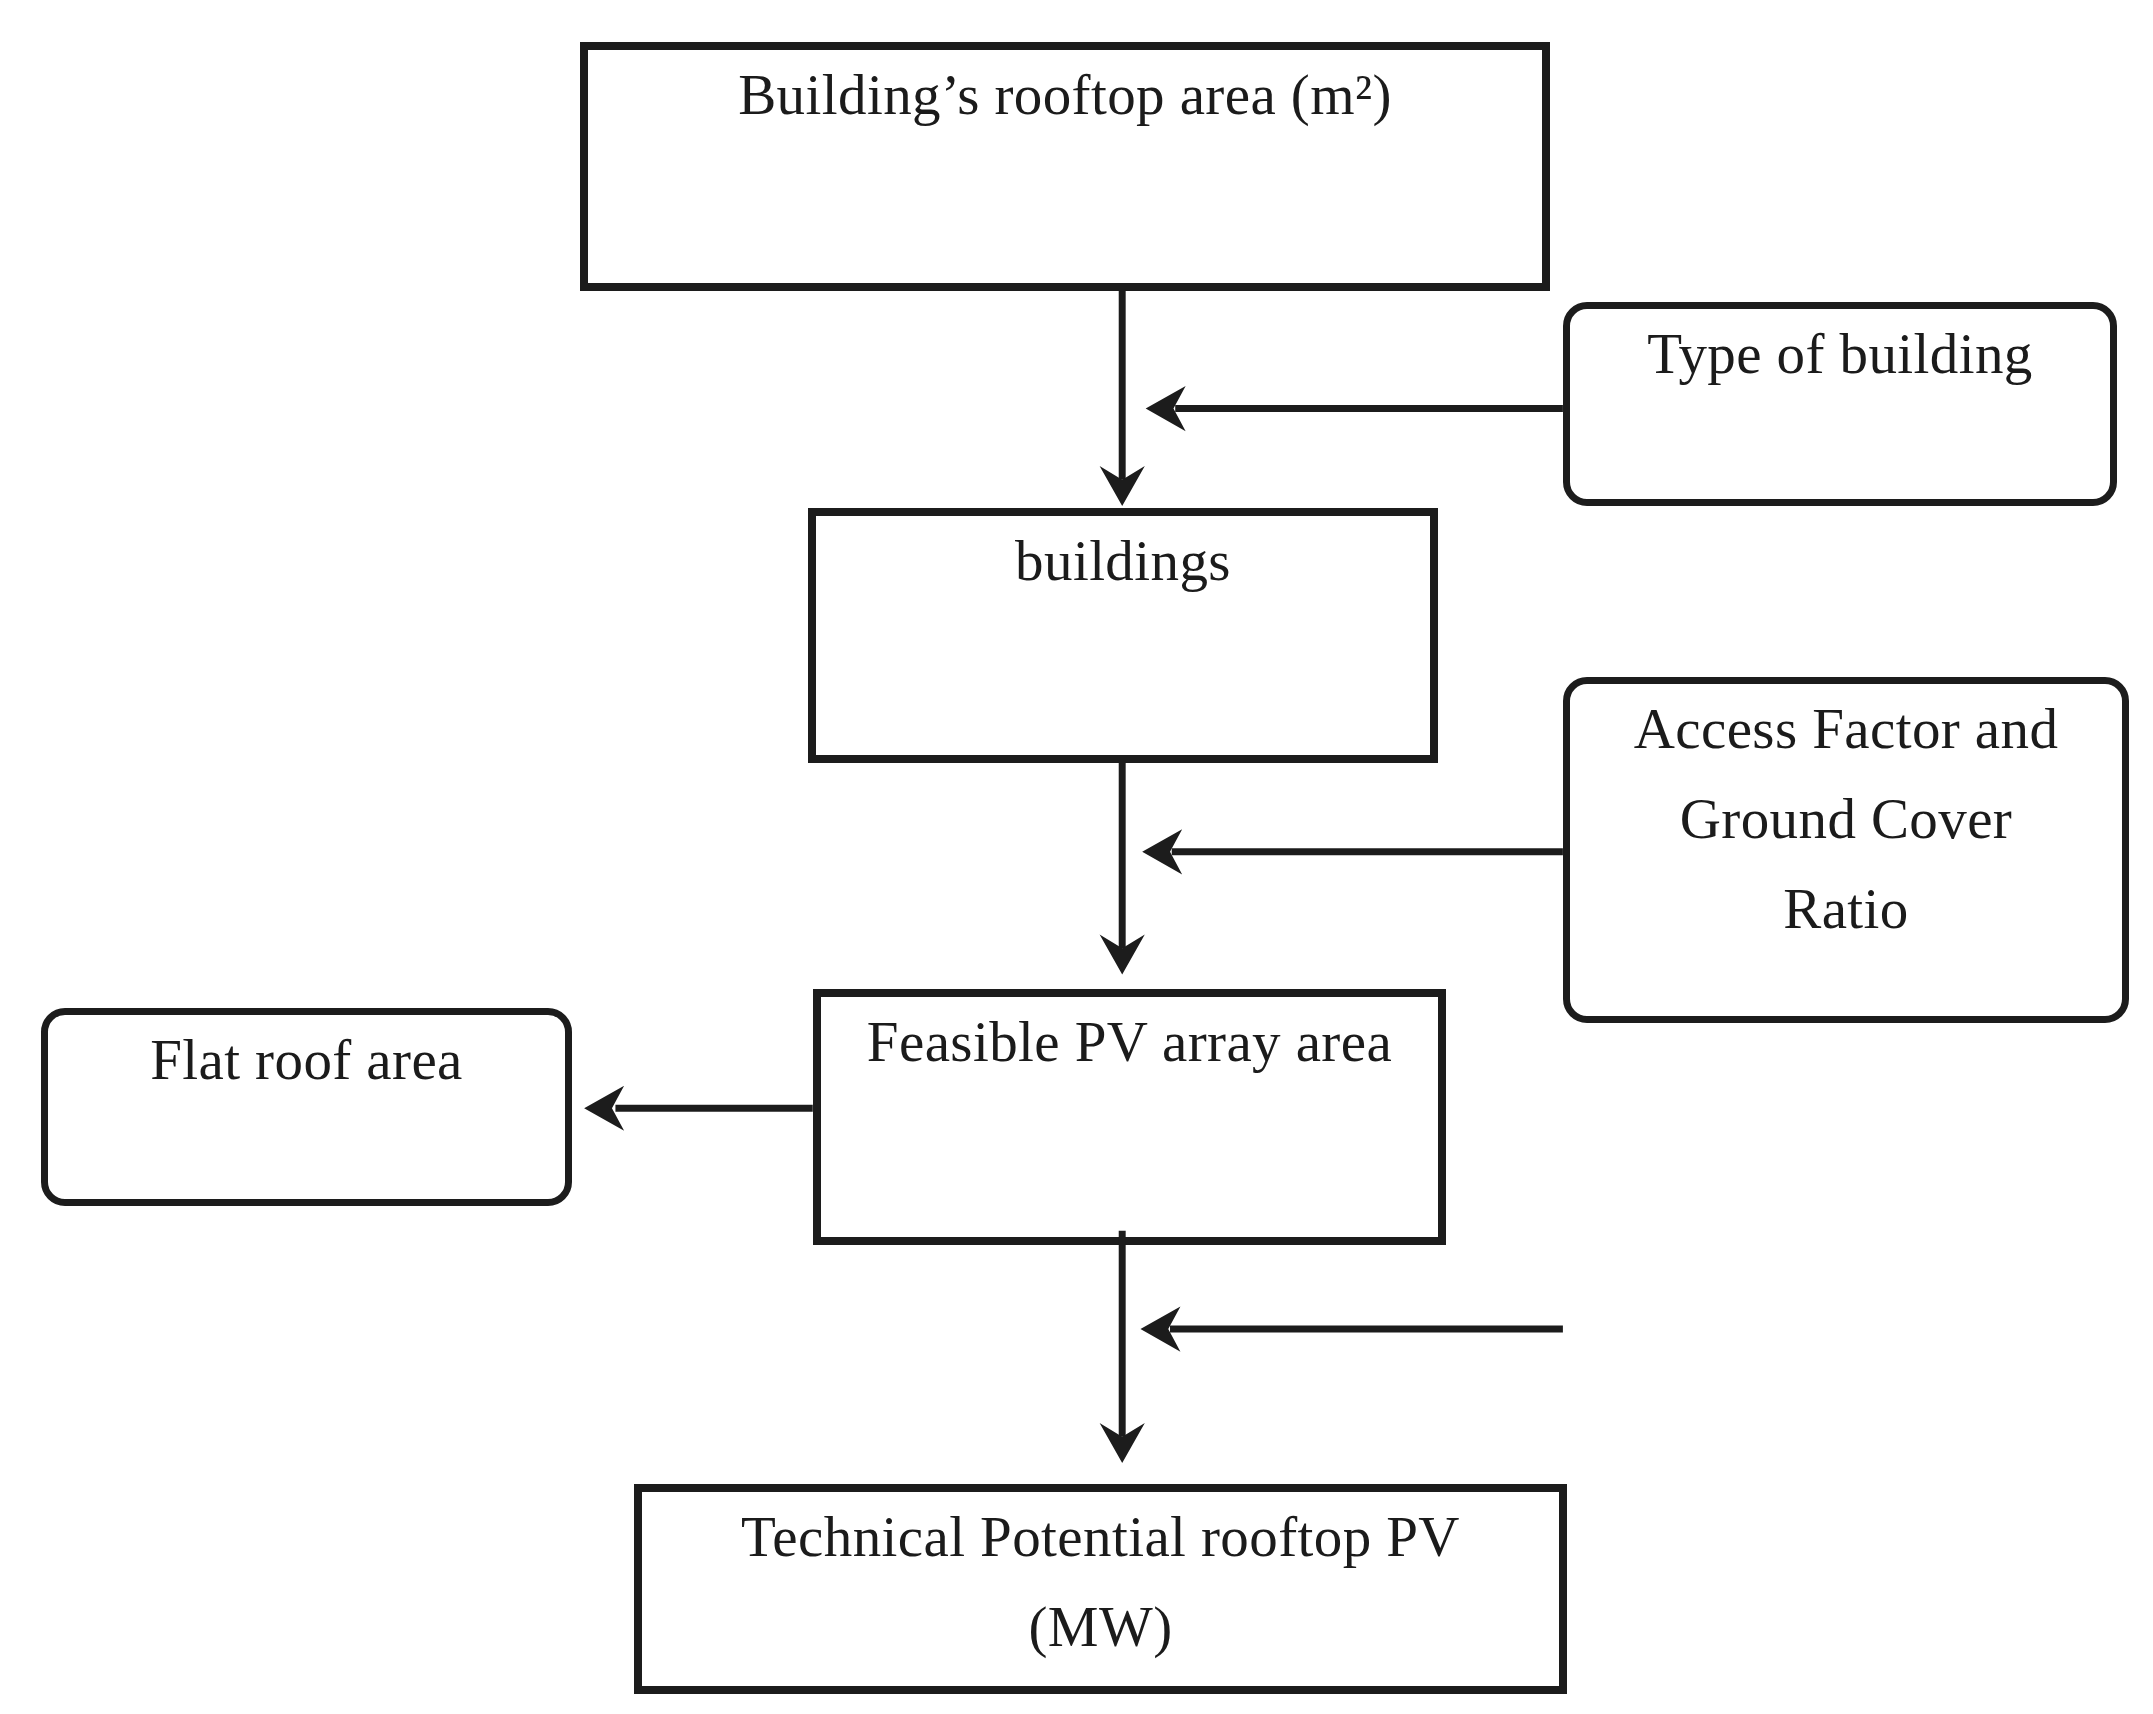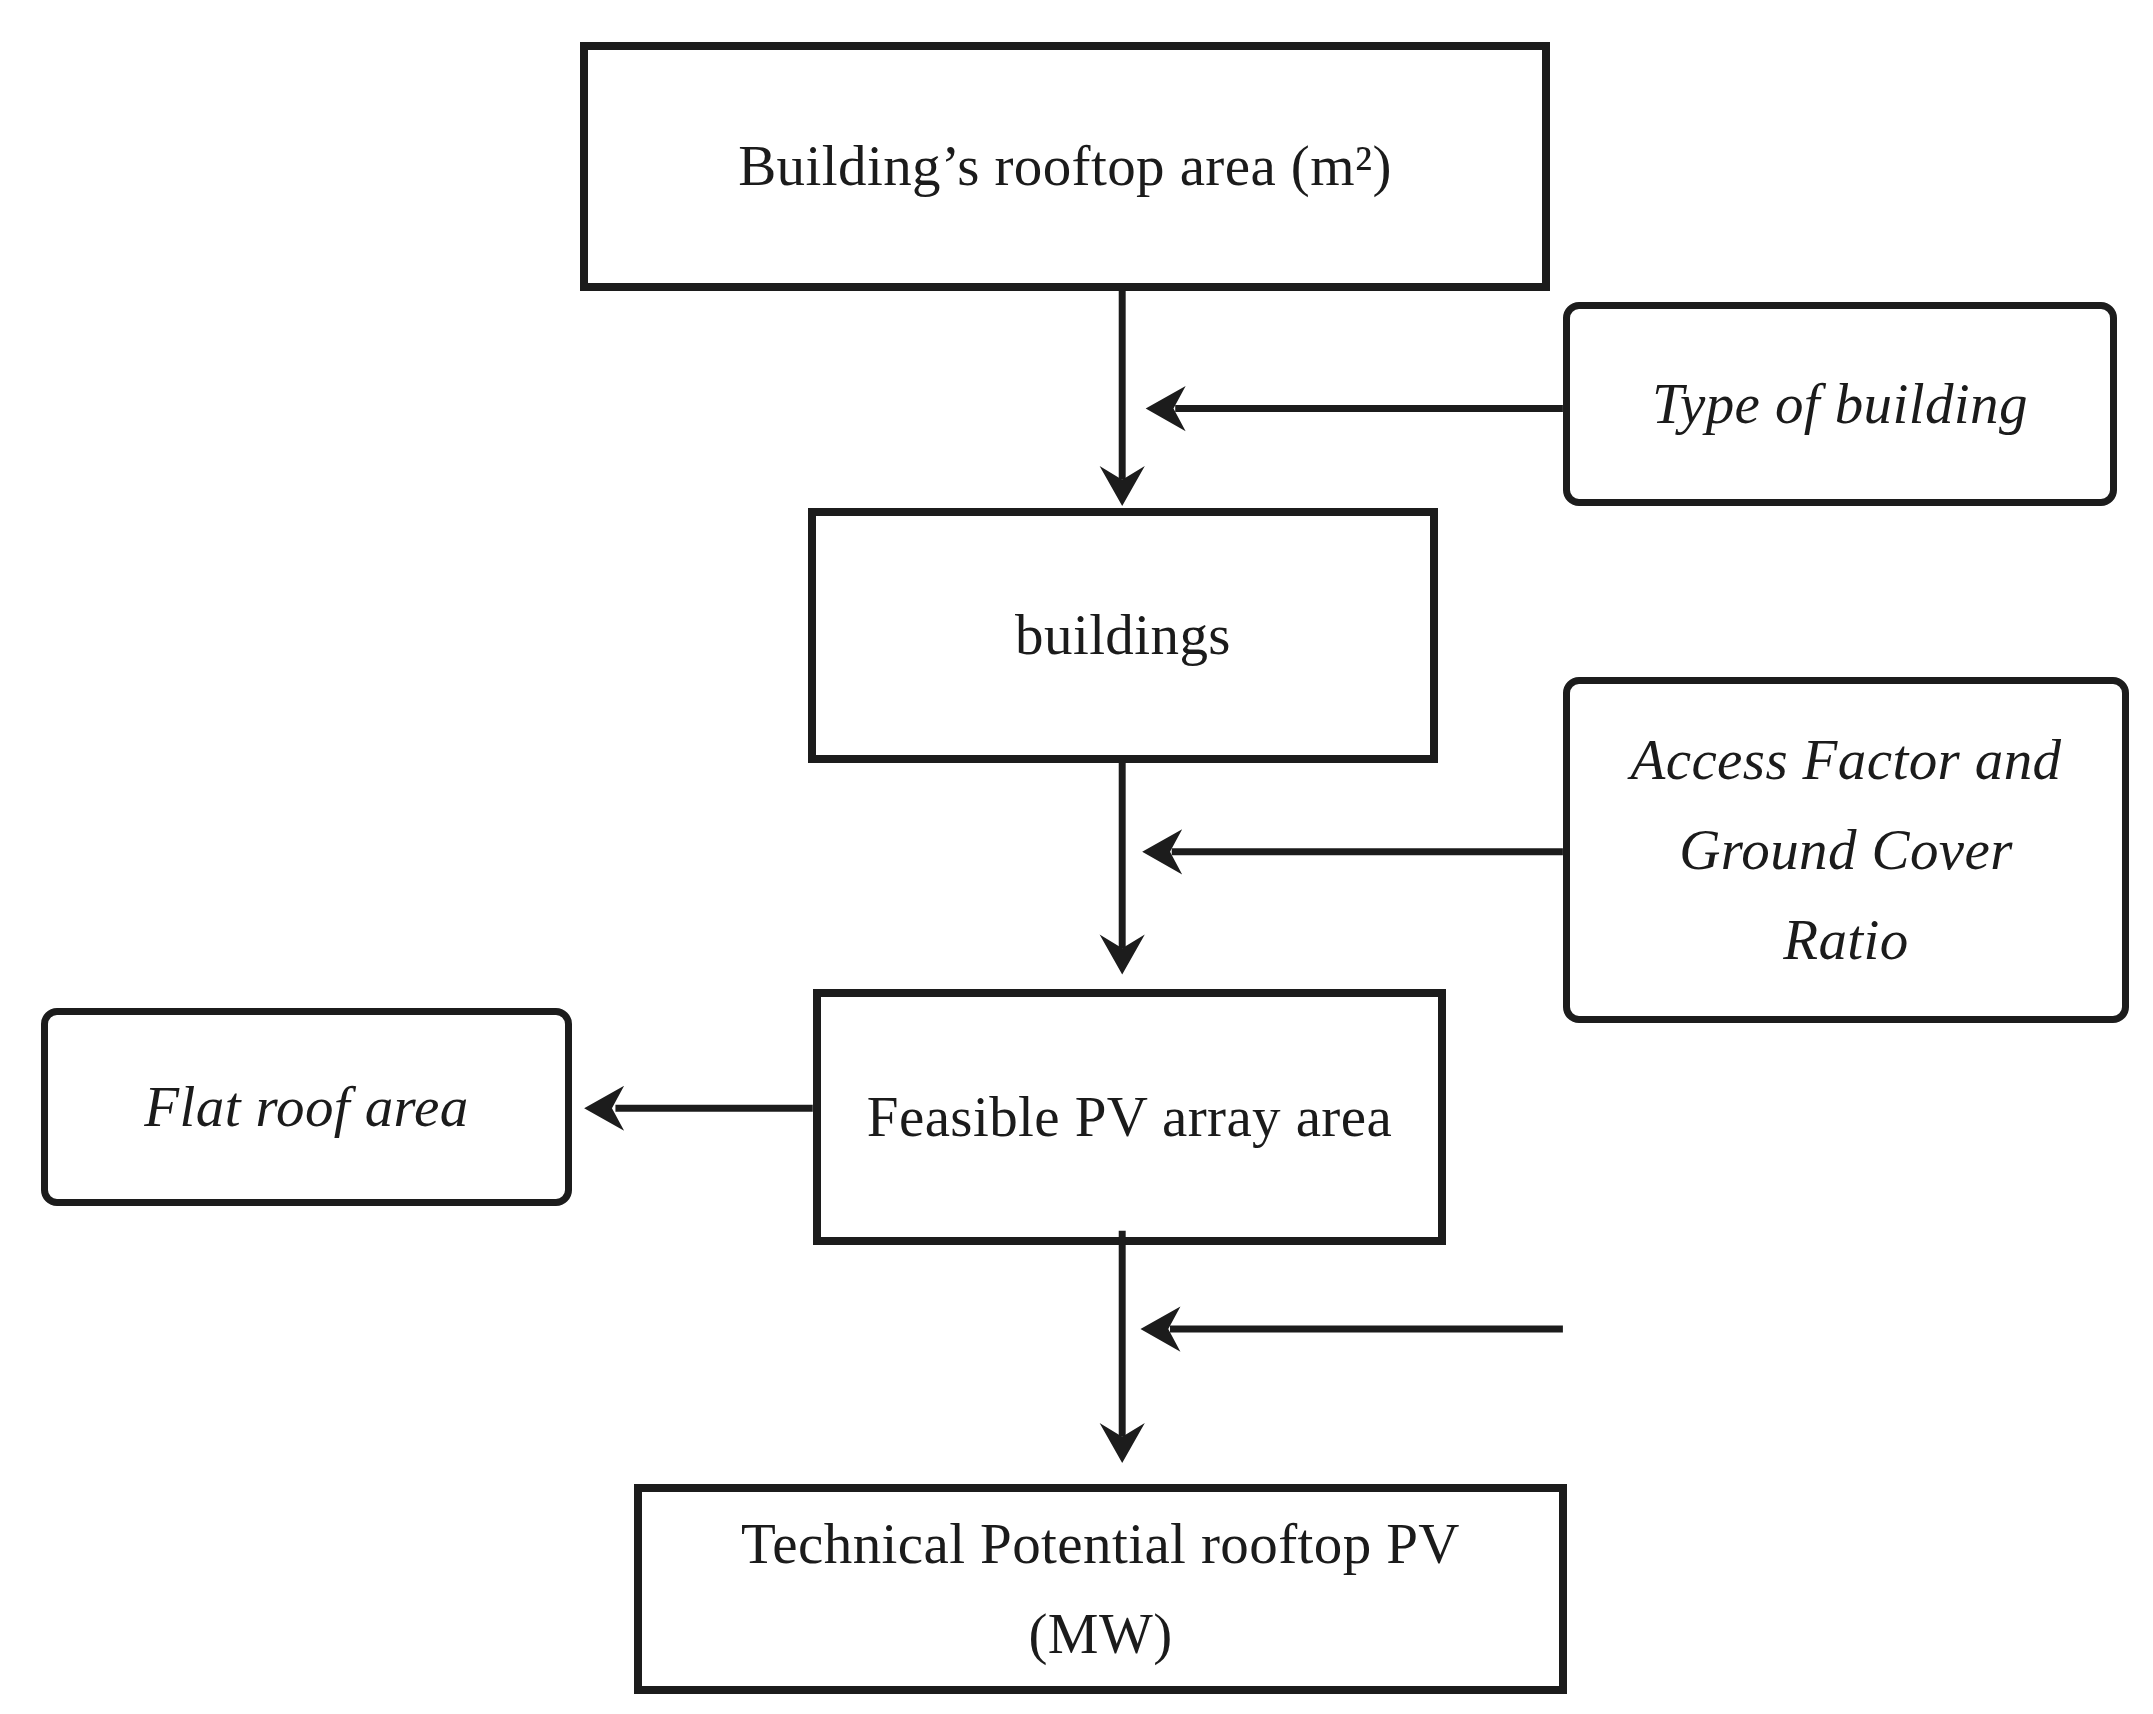--- a/index.html
+++ b/index.html
@@ -15,34 +15,32 @@
     font-family: "Liberation Serif", "DejaVu Serif", serif;
     color: #1b1b1b;
     overflow: hidden;
   }
   .node {
     position: absolute;
     box-sizing: border-box;
     display: flex;
     flex-direction: column;
     align-items: center;
-    justify-content: center;
     text-align: center;
     font-size: 57px;
     line-height: 1.58;
     background: #ffffff;
     letter-spacing: 0.4px;
   }
   .rect {
     border: 8.7px solid #1c1c1c;
   }
   .rounded {
     border: 7.8px solid #1c1c1c;
-    border-radius: 16px;
-    font-style: italic;
+    border-radius: 24px;
   }
   .node .txt-line {
     white-space: nowrap;
   }
   svg.wires {
     position: absolute;
     left: 0;
     top: 0;
     pointer-events: none;
   }

